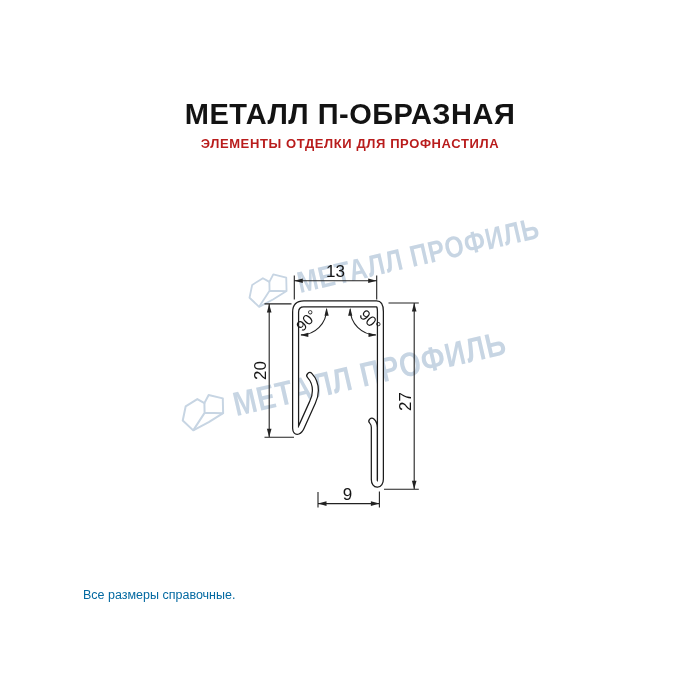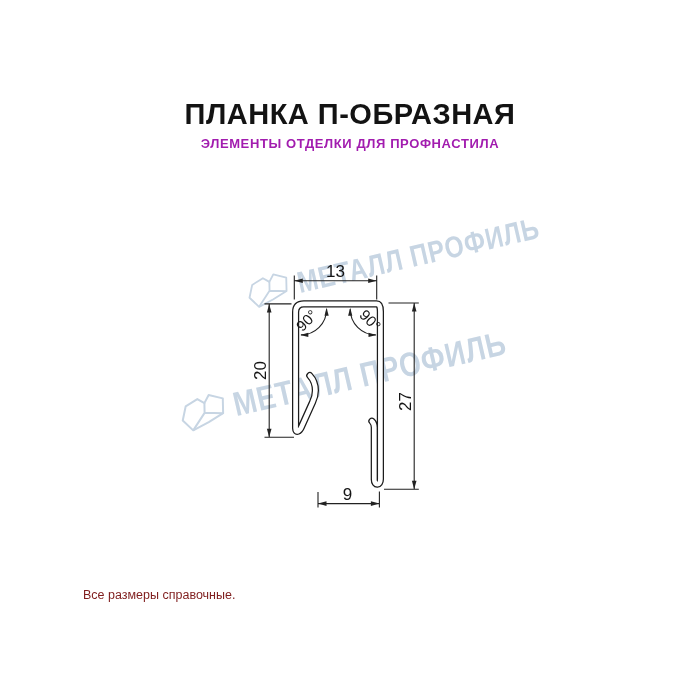--- a/index.html
+++ b/index.html
@@ -8,21 +8,21 @@
     overflow:hidden;font-family:"Liberation Sans",sans-serif;
   }
   
   .header{position:absolute;top:100px;left:0;right:0;text-align:center;z-index:3;}
   .title-line{
     font-size:29px;line-height:28px;font-weight:800;color:#131313;
     letter-spacing:0.5px;
   }
   .subtitle{
     margin-top:9px;font-size:13px;line-height:14px;font-weight:700;
-    color:#a21caf;letter-spacing:0.6px;
+    color:#b91c1c;letter-spacing:0.6px;
   }
   
   .wm{
     position:absolute;display:flex;align-items:center;z-index:1;
     color:#c7d5e3;font-weight:700;white-space:nowrap;
   }
   .wm .wm-text{display:inline-block;transform:scaleX(0.82);transform-origin:left center;letter-spacing:1px;}
   .wm1{left:247px;top:278px;transform:rotate(-13deg);transform-origin:left center;font-size:30px;gap:8px;}
   .wm2{left:180px;top:398px;transform:rotate(-13deg);transform-origin:left center;font-size:34px;gap:7px;}
   .wm svg{flex:0 0 auto;}
@@ -30,21 +30,21 @@
   .drawing{position:absolute;left:0;top:0;z-index:2;}
   .dim-line{stroke:#222222;stroke-width:1.1;fill:none;}
   .dim-arrow{fill:#222222;stroke:none;}
   .dim-text{font:17px "Liberation Sans",sans-serif;fill:#151515;}
   .angle-text{font:15px "Liberation Sans",sans-serif;fill:#151515;}
   .profile-outer{stroke:#1c1c1c;stroke-width:7.2;fill:none;stroke-linecap:round;stroke-linejoin:round;}
   .profile-inner{stroke:#ffffff;stroke-width:4.7;fill:none;stroke-linecap:round;stroke-linejoin:round;}
   
   .footer{
     position:absolute;left:83px;top:588px;z-index:3;
-    font-size:12.5px;line-height:15.5px;color:#7f1d1d;
+    font-size:12.5px;line-height:15.5px;color:#0369a1;
   }
 </style>
 </head>
 <body>
 
 <div class="page">
 
   <div class="wm wm1">
     <svg width="44" height="33" viewBox="0 0 48 36">
       <g fill="none" stroke="#c7d5e3" stroke-width="2" stroke-linejoin="round">
@@ -59,21 +59,21 @@
     <svg width="48" height="36" viewBox="0 0 48 36">
       <g fill="none" stroke="#c7d5e3" stroke-width="2" stroke-linejoin="round">
         <path d="M2,21 L8,8 L21,3.5 L27,9 L33,2 L46,8.5 L43,23 L27,28.5 L10,33 Z"></path>
         <path d="M27,9 L25,18.5 L43,23 M25,18.5 L10,33"></path>
       </g>
     </svg>
     <span class="wm-text">МЕТАЛЛ ПРОФИЛЬ</span>
   </div>
 
   <div class="header">
-    <div class="title-line">ПЛАНКА П-ОБРАЗНАЯ</div>
+    <div class="title-line">МЕТАЛЛ П-ОБРАЗНАЯ</div>
     <div class="subtitle">ЭЛЕМЕНТЫ ОТДЕЛКИ ДЛЯ ПРОФНАСТИЛА</div>
   </div>
 
   <svg class="drawing" width="700" height="700" viewBox="0 0 700 700">
 
     <g>
       <path class="profile-outer" d="M 309.8,375.6
         C 312.6,378.6 315.4,384.5 315.4,390.5
         C 315.4,394.5 314.4,398.6 312.4,402.6
         L 301.6,426.6

